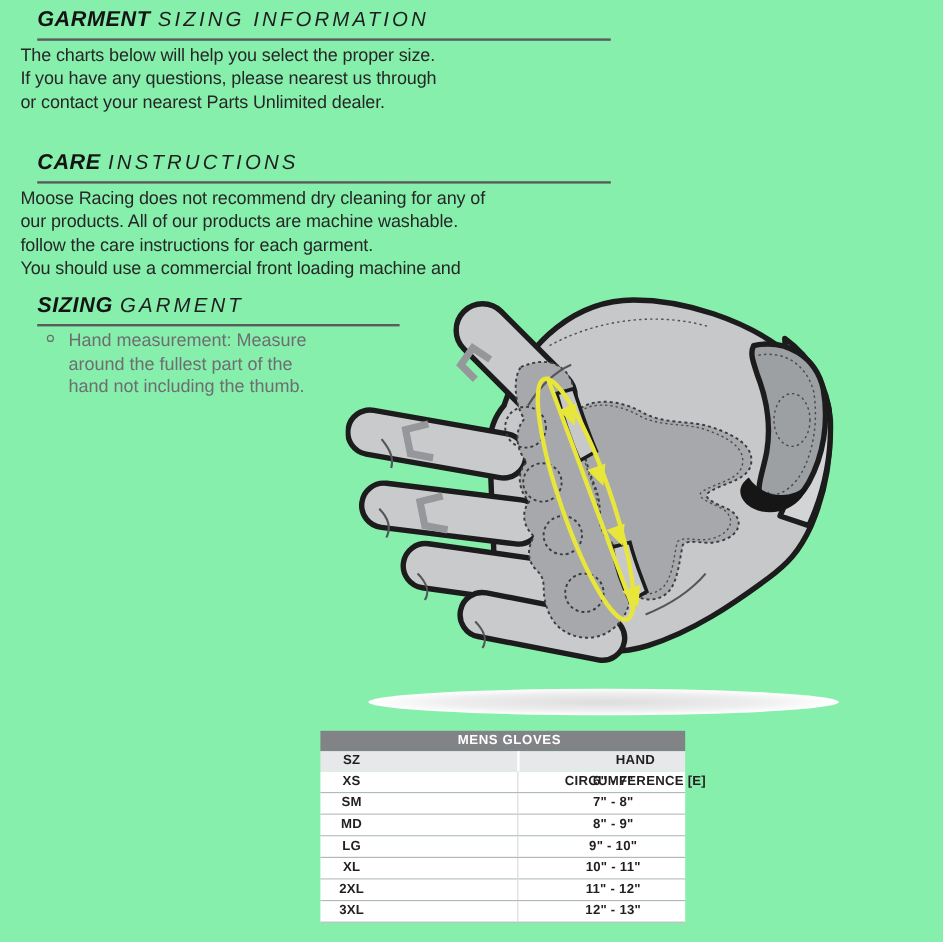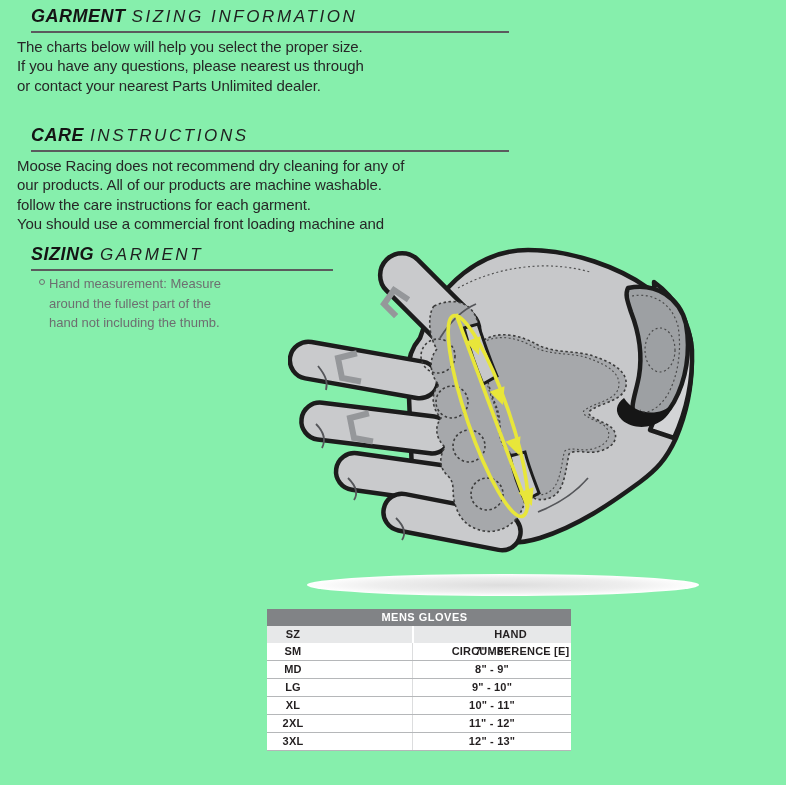--- a/index.html
+++ b/index.html
@@ -15,32 +15,32 @@
   .sec-head .hr { font-weight:400; font-size:17px; letter-spacing:2.6px; margin-left:6px; color:#1f1f1f; }
   .rule { border-bottom:2px solid #5a5b5d; margin-top:4px; }
   .rule-wide { width:478px; }
   .rule-narrow { width:302px; }
   
   .para { position:absolute; left:17px; font-size:15px; line-height:19.3px; letter-spacing:-0.1px; color:#272727; }
   .para span { display:block; }
   
   .bullet-item { position:absolute; left:39px; width:250px; display:flex; }
   .bullet-dot { width:6px; height:6px; border:1.6px solid #6d6e70; border-radius:50%; margin-top:5px; flex:0 0 auto; }
-  .bullet-text { margin-left:4px; font-size:13px; line-height:19.5px; color:#6d6e70; }
+  .bullet-text { margin-left:12px; font-size:15px; line-height:19.5px; color:#6d6e70; }
   .bullet-text span { display:block; }
   
   .diagram { position:absolute; left:288px; top:242px; width:420px; height:360px; }
   
   .size-table { position:absolute; left:267px; top:609px; width:304px; font-family:"Liberation Sans", sans-serif; }
   .tbl-title { height:17px; line-height:17px; background:#818386; color:#ffffff;
     font-size:11px; font-weight:700; letter-spacing:0.5px; padding-left:11px;text-align:center; }
   .tbl-row { display:flex; width:100%; }
   .tbl-row.head { background:#e7e8e9; height:17px; line-height:17px; }
   .tbl-row.data { background:#ffffff; height:18px; line-height:17px; border-bottom:1px solid #b5b7b9; }
-  .c1 { width:145px; flex:0 0 auto; padding-left:4px; }
+  .c1 { width:164px; flex:0 0 auto; padding-left:4px; }
   .c1 .slot { display:inline-block; width:44px; text-align:center; }
   .c2 { width:159px; flex:0 0 auto; text-align:center; }
   .tbl-row.head .c2 { border-left:2px solid #ffffff;padding-left:36px; }
   .tbl-row.data .c2 { border-left:1px solid #dcddde; }
   .tbl-row .c1, .tbl-row .c2 { font-size:11px; font-weight:700; color:#231f20; letter-spacing:0.2px; }
 </style>
 </head>
 <body>
 
 <div class="page">
@@ -189,20 +189,24 @@
     </g>
   </svg>
 
   <div class="size-table">
     <div class="tbl-title">MENS GLOVES</div>
     <div class="tbl-row head">
       <div class="c1"><span class="slot">SZ</span></div>
       <div class="c2">HAND CIRCUMFERENCE [E]</div>
     </div>
     <div class="tbl-row data">
+      <div class="c1"><span class="slot">XS</span></div>
+      <div class="c2">6" - 7"</div>
+    </div>
+    <div class="tbl-row data">
       <div class="c1"><span class="slot">SM</span></div>
       <div class="c2">7" - 8"</div>
     </div>
     <div class="tbl-row data">
       <div class="c1"><span class="slot">MD</span></div>
       <div class="c2">8" - 9"</div>
     </div>
     <div class="tbl-row data">
       <div class="c1"><span class="slot">LG</span></div>
       <div class="c2">9" - 10"</div>

